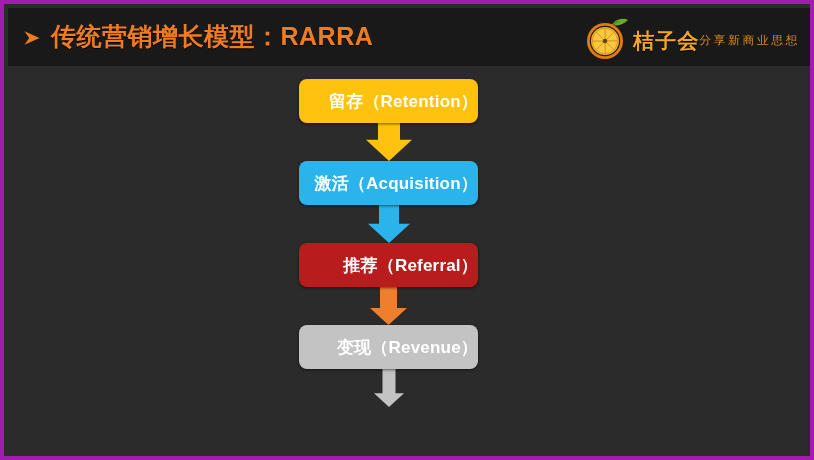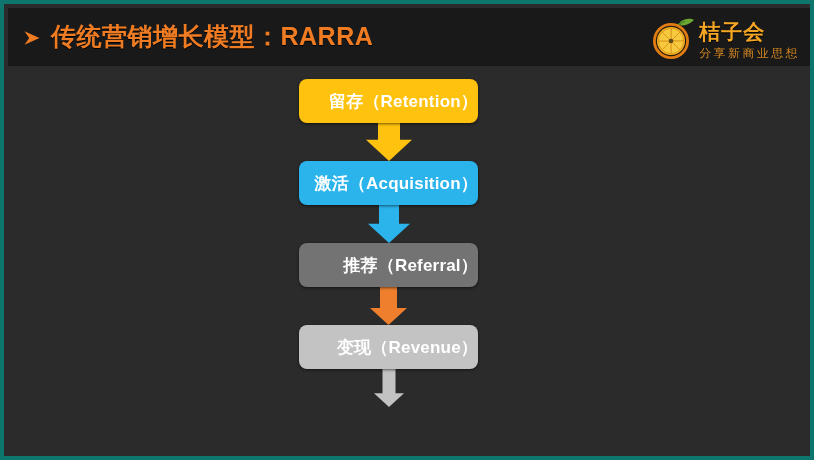--- a/index.html
+++ b/index.html
@@ -9,21 +9,21 @@
   }
   body {
     font-family: "Liberation Sans", "DejaVu Sans", sans-serif;
   }
   #slide {
     position: relative;
     width: 814px;
     height: 460px;
     box-sizing: border-box;
     background: #2b2b2b;
-    border: 4px solid #0f766e;
+    border: 4px solid #a21caf;
     overflow: hidden;
   }
   
   #header {
     position: absolute;
     left: 4px;
     top: 4px;
     width: 806px;
     height: 58px;
     background: #191919;
@@ -62,21 +62,21 @@
     gap: 4px;
   }
   #logo-mark {
     position: relative;
     width: 46px;
     height: 46px;
     flex: none;
   }
   #logo-type {
     display: flex;
-    flex-direction: column;
+    flex-direction: row;
     align-items: flex-start;
     justify-content: space-between;
     padding-top: 4px;
   }
   #logo-name {
     color: #f5a623;
     font-size: 21px;
     font-weight: bold;
     letter-spacing: 1px;
     line-height: 1.05;
@@ -179,21 +179,21 @@
         </svg>
       </div>
       <div class="node" style="background: rgb(43, 179, 236); color: rgb(255, 255, 255);">
         <span>激活（Acquisition）</span>
       </div>
       <div class="connector" style="height: 38px;">
         <svg width="42" height="38" viewBox="0 0 42 38">
           <path d="M11 -1 L31 -1 L31 18.68 L42 18.68 L21 38 L0 18.68 L11 18.68 Z" fill="#2bb3ec"></path>
         </svg>
       </div>
-      <div class="node" style="background: #737373; color: rgb(255, 255, 255);">
+      <div class="node" style="background: #b91c1c; color: rgb(255, 255, 255);">
         <span>推荐（Referral）</span>
       </div>
       <div class="connector" style="height: 38px;">
         <svg width="37" height="38" viewBox="0 0 37 38">
           <path d="M10 -1 L27 -1 L27 20.98 L37 20.98 L18.5 38 L0 20.98 L10 20.98 Z" fill="#ef7f2d"></path>
         </svg>
       </div>
       <div class="node" style="background: rgb(195, 195, 195); color: rgb(255, 255, 255);">
         <span>变现（Revenue）</span>
       </div>

